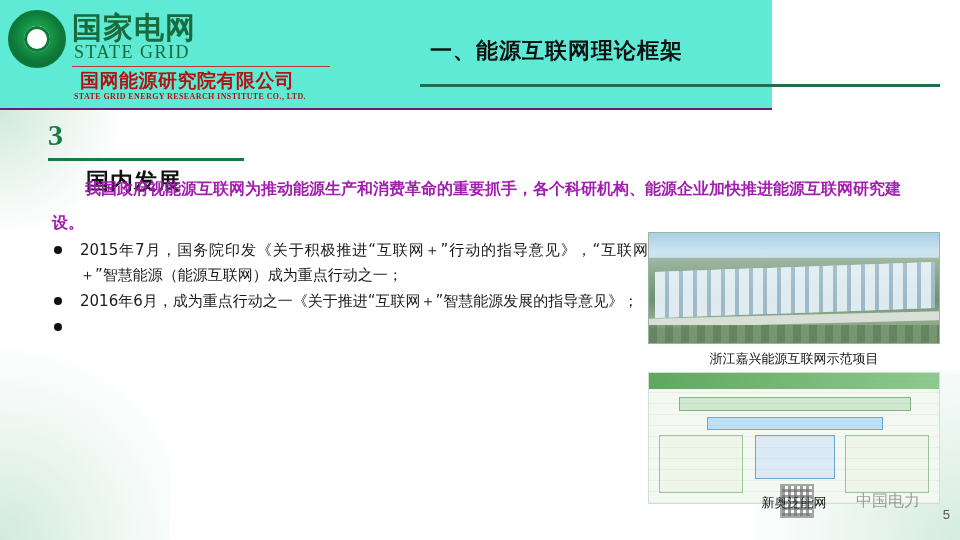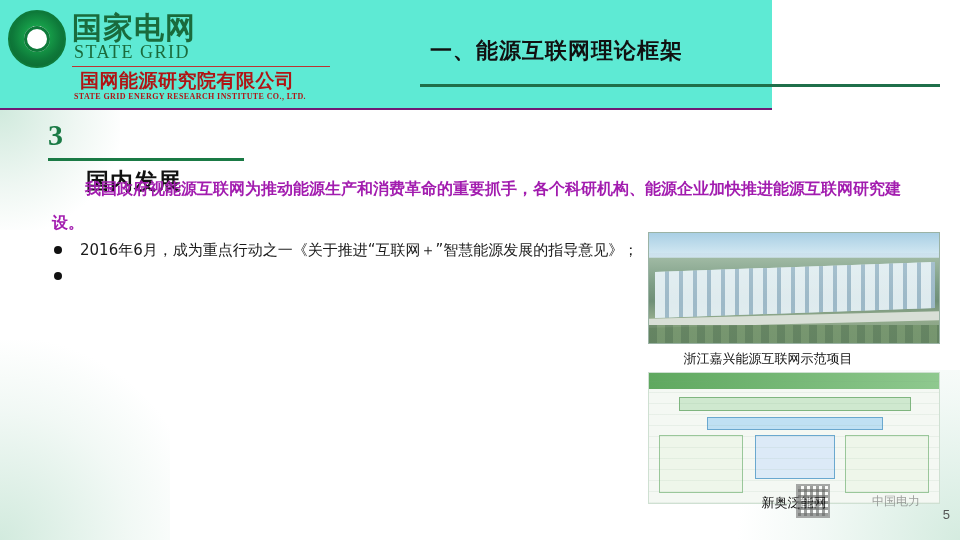--- a/index.html
+++ b/index.html
@@ -254,21 +254,21 @@
     opacity: 0.85;
   }
   .caption {
     position: absolute;
     width: 292px;
     text-align: center;
     font-size: 13px;
     color: #111111;
     font-family: "DejaVu Sans", sans-serif;
   }
-  .caption-1 { left: 622px; top: 240px; }
+  .caption-1 { left: 648px; top: 240px; }
   .caption-2 { left: 648px; top: 384px; }
   .diagram {
     position: absolute;
     left: 648px; top: 262px;
     width: 292px;
     height: 132px;
     background: #f4f8f3;
     border: 1px solid #cfe0d2;
     box-sizing: border-box;
     overflow: hidden;
@@ -331,21 +331,21 @@
   .wm-qr {
     width: 34px; height: 34px;
     background:
       repeating-linear-gradient(0deg,#555 0 3px,#fff 3px 6px),
       repeating-linear-gradient(90deg,#555 0 3px,#fff 3px 6px);
     background-blend-mode: multiply;
     border: 2px solid #666;
     box-sizing: border-box;
   }
   .wm-text {
-    font-size: 12px;
+    font-size: 16px;
     color: #555;
     font-family: "DejaVu Sans", sans-serif;
     margin-left: 36px;
   }
   .page-num {
     position: absolute;
     right: 10px; bottom: 18px;
     font-size: 13px;
     color: #555;
     font-family: "Liberation Sans", sans-serif;
@@ -378,20 +378,24 @@
       <div class="section-num">3</div>
       <div class="section-label">国内发展</div>
     </div>
     <div class="section-rule"></div>
 
     <div class="intro">我国政府视能源互联网为推动能源生产和消费革命的重要抓手，各个科研机构、能源企业加快推进能源互联网研究建设。</div>
 
     <div class="bullets">
       <div class="bullet-item">
         <span class="dot"></span>
+        <span>2015年7月，国务院印发《关于积极推进“互联网＋”行动的指导意见》，“互联网＋”智慧能源（能源互联网）成为重点行动之一；</span>
+      </div>
+      <div class="bullet-item">
+        <span class="dot"></span>
         <span>2016年6月，成为重点行动之一《关于推进“互联网＋”智慧能源发展的指导意见》；</span>
       </div>
       <div class="bullet-item">
         <span class="dot"></span>
       </div>
     </div>
 
     <div class="photo">
       <div class="sky-strip"></div>
       <div class="roofs"></div>

